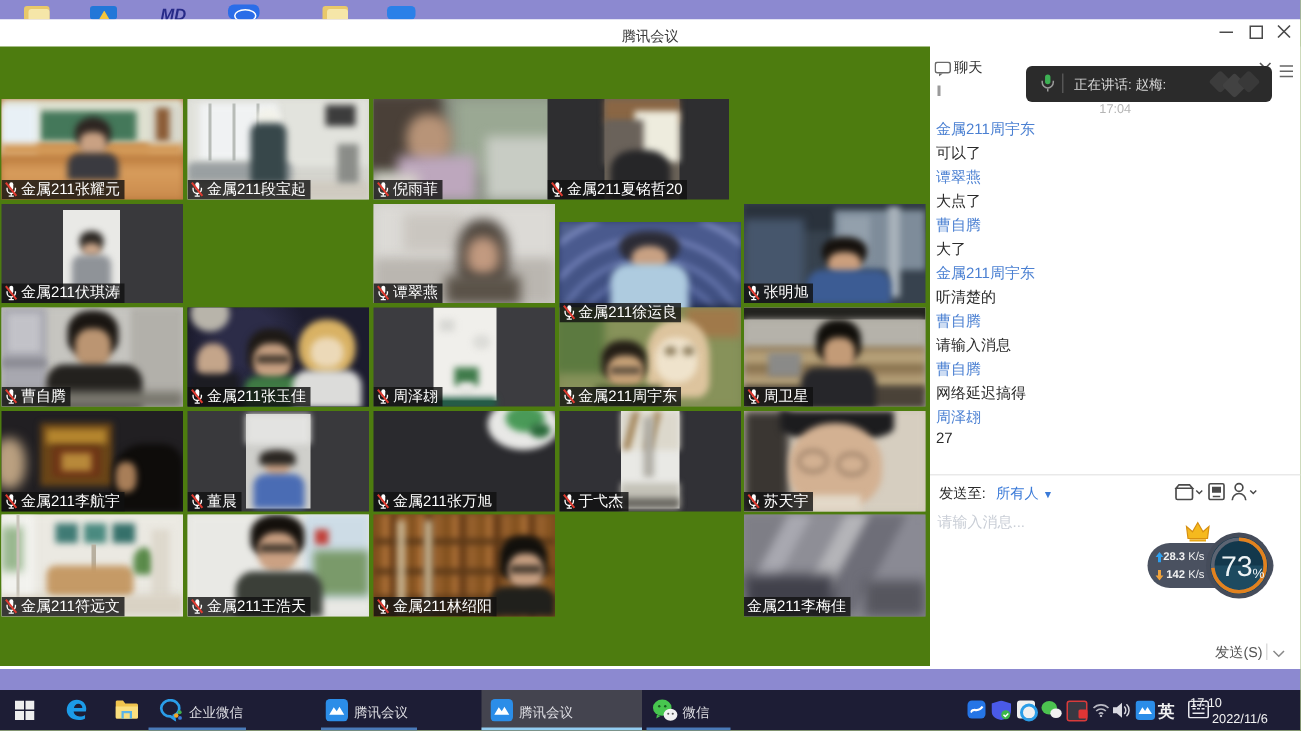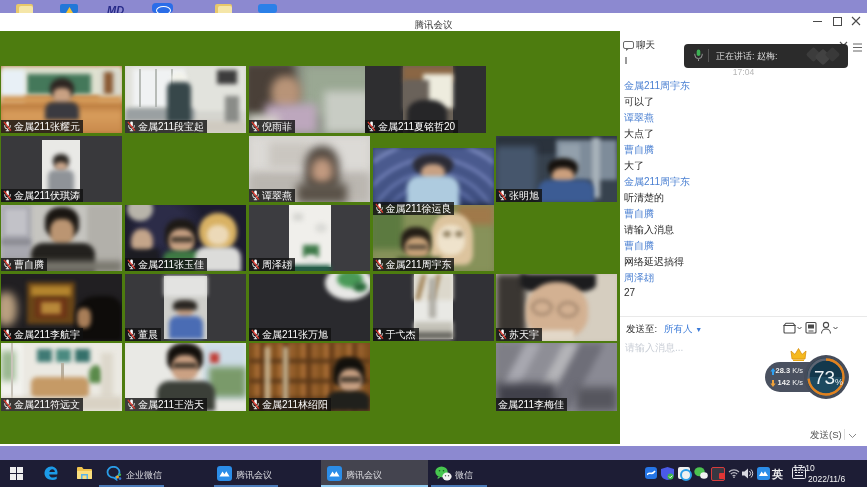--- a/index.html
+++ b/index.html
@@ -239,20 +239,37 @@
         <div class="f" style="left:34px;top:40px;width:20px;height:4px;background:#4a4034;filter:blur(2px);"></div>
         <div class="f" style="left:24px;top:52px;width:44px;height:15px;background:#48582e;filter:blur(2px);"></div>
         <div class="lbl"><svg class="mic" viewBox="0 0 10 12">
             <rect x="3.6" y="0.5" width="2.9" height="5.6" rx="1.4" fill="#fff"></rect>
             <path d="M1.9 4.6 v1.1 a3.1 3.1 0 0 0 6.2 0 v-1.1" stroke="#fff" fill="none" stroke-width="1"></path>
             <line x1="5" y1="8.9" x2="5" y2="10.4" stroke="#fff" stroke-width="1"></line>
             <line x1="3.1" y1="10.7" x2="6.9" y2="10.7" stroke="#fff" stroke-width="1"></line>
             <line x1="1" y1="0.8" x2="8.8" y2="10.6" stroke="#e03b30" stroke-width="1.5"></line>
           </svg>金属211周宇东</div>
       </div>
+<div class="tile" style="left:496px;top:173.8px;height:66.5px;background:#a8a49c">
+        <div class="f" style="left:0;top:0;width:121px;height:8px;background:#23231f"></div>
+        <div class="f" style="left:0;top:8px;width:121px;height:20px;background:#b5b2aa;filter:blur(2px);"></div>
+        <div class="f" style="left:0;top:26px;width:121px;height:30px;background:repeating-linear-gradient(#9a825e 0 4px,#b5a078 4px 12px,#86704c 12px 16px);filter:blur(2px);"></div>
+        <div class="f" style="left:0;top:52px;width:121px;height:15px;background:#4a4238;filter:blur(2px);"></div>
+        <div class="f" style="left:16px;top:30px;width:22px;height:16px;background:#8a8a88;filter:blur(2px);"></div>
+        <div class="f" style="left:48px;top:8px;width:30px;height:28px;background:#100e0a;border-radius:45% 45% 35% 35%;filter:blur(2px);"></div>
+        <div class="f" style="left:53px;top:20px;width:21px;height:22px;background:#c39b77;border-radius:42%;filter:blur(2px);"></div>
+        <div class="f" style="left:38px;top:40px;width:50px;height:27px;background:#26262a;border-radius:10px 10px 0 0;filter:blur(2px);"></div>
+        <div class="lbl"><svg class="mic" viewBox="0 0 10 12">
+            <rect x="3.6" y="0.5" width="2.9" height="5.6" rx="1.4" fill="#fff"></rect>
+            <path d="M1.9 4.6 v1.1 a3.1 3.1 0 0 0 6.2 0 v-1.1" stroke="#fff" fill="none" stroke-width="1"></path>
+            <line x1="5" y1="8.9" x2="5" y2="10.4" stroke="#fff" stroke-width="1"></line>
+            <line x1="3.1" y1="10.7" x2="6.9" y2="10.7" stroke="#fff" stroke-width="1"></line>
+            <line x1="1" y1="0.8" x2="8.8" y2="10.6" stroke="#e03b30" stroke-width="1.5"></line>
+          </svg>周卫星</div>
+      </div>
 <div class="tile" style="left:1px;top:243.0px;height:66.5px;background:#211f22">
         <div class="f" style="left:26px;top:8px;width:48px;height:42px;background:#6a4618;filter:blur(2px);"></div>
         <div class="f" style="left:30px;top:12px;width:40px;height:10px;background:#b4852e;filter:blur(2px);"></div>
         <div class="f" style="left:34px;top:24px;width:32px;height:20px;background:#6e3416;filter:blur(2px);"></div>
         <div class="f" style="left:40px;top:28px;width:20px;height:12px;background:#b8893a;filter:blur(2px);"></div>
         <div class="f" style="left:-6px;top:18px;width:22px;height:34px;background:#baa080;border-radius:45%;filter:blur(4px);"></div>
         <div class="f" style="left:74px;top:22px;width:47px;height:45px;background:#0e0c0a;border-radius:45% 30% 0 0;filter:blur(2px);"></div>
         <div class="f" style="left:76px;top:34px;width:14px;height:20px;background:#a87e58;border-radius:40%;filter:blur(2px);"></div>
         <div class="lbl"><svg class="mic" viewBox="0 0 10 12">
             <rect x="3.6" y="0.5" width="2.9" height="5.6" rx="1.4" fill="#fff"></rect>

